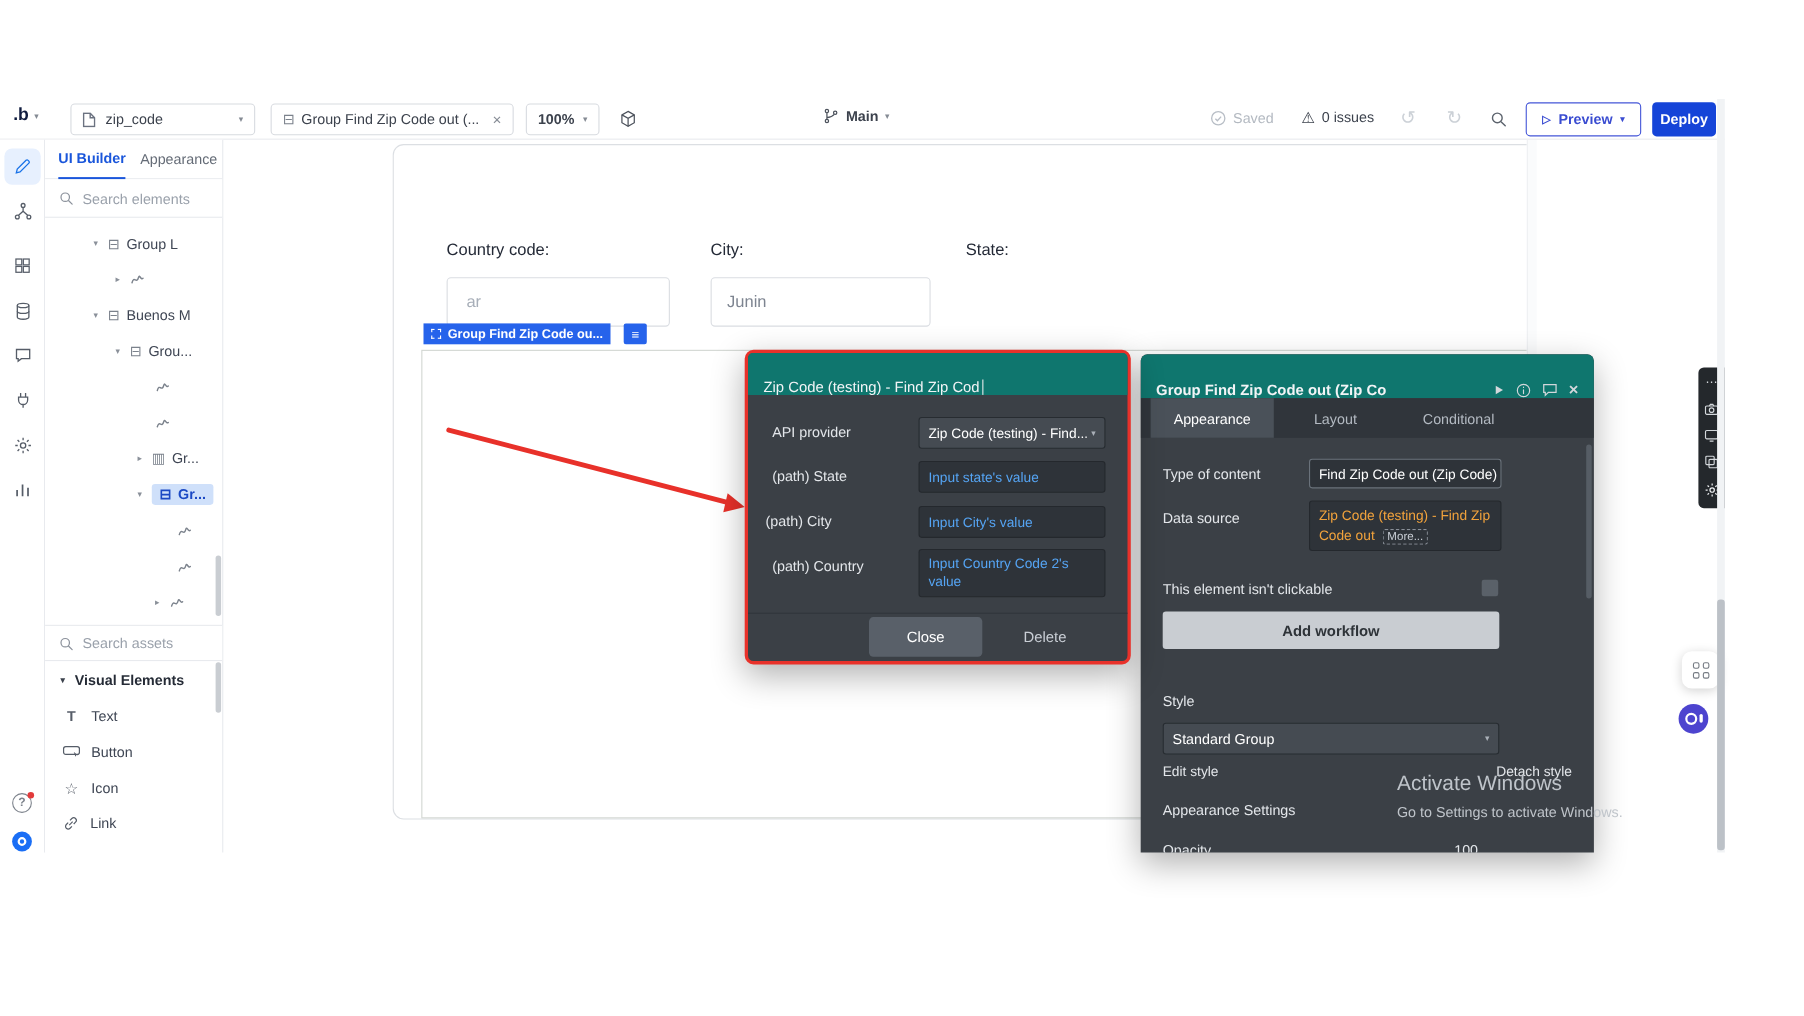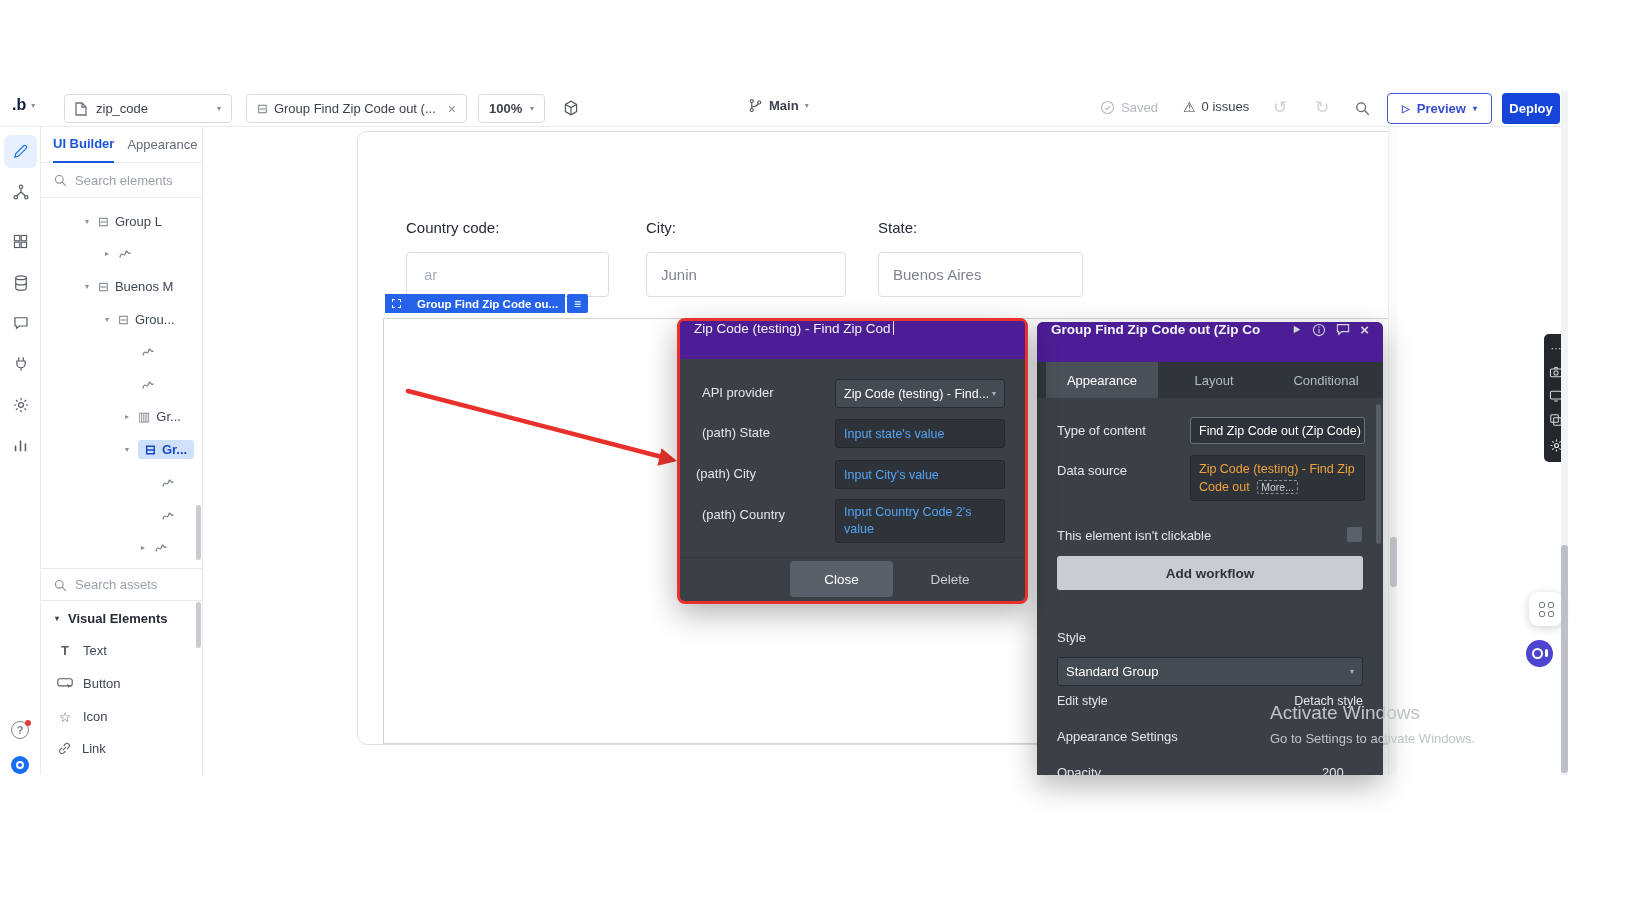--- a/index.html
+++ b/index.html
@@ -28,24 +28,24 @@
 .gicon{font-size:13px;color:#7b828c;margin-right:6px;flex:none;line-height:1}
 .pal{position:absolute;height:33px;display:flex;align-items:center;font-size:13px;color:#3f4654;padding-left:16px;gap:10px;width:100%}
 .thumb{position:absolute;width:5px;border-radius:3px;background:#c9cdd2;right:1px}
 
 .canvas{left:204px;top:127px;width:1184px;height:648px;background:#fff;overflow:hidden;z-index:1}
 .pageframe{position:absolute;left:153px;top:4px;width:1310px;height:614px;border:1px solid #dcdfe3;border-radius:10px}
 .groupbox{position:absolute;left:179px;top:191px;width:1104px;height:426px;border:1px solid #d2d6d2}
 .clabel{position:absolute;font-size:15px;color:#232936;font-weight:500}
 .cinput{position:absolute;border:1px solid #dadde2;border-radius:4px;background:#fff;font-size:15px;font-family:inherit;outline:none;height:45px}
 .ph{color:#a7aeb8}.val{color:#7d8490}
-.badge{position:absolute;background:#2663eb;color:#fff;font-size:11.5px;font-weight:700;display:flex;align-items:center;gap:16px;padding:0 7px;height:19px;white-space:nowrap}
+.badge{position:absolute;background:#2663eb;color:#fff;font-size:11.5px;font-weight:700;display:flex;align-items:center;gap:6px;padding:0 7px;height:19px;white-space:nowrap}
 
 .dark{background:#3b4046;box-shadow:0 10px 30px rgba(0,0,0,.3)}
-.dkttl{position:absolute;left:0;top:0;width:100%;background:#4c1d95;color:#f2f4f6;font-size:13.5px;display:flex;align-items:flex-start;padding:0 14px}
+.dkttl{position:absolute;left:0;top:0;width:100%;background:#0f766e;color:#f2f4f6;font-size:13.5px;display:flex;align-items:flex-end;padding:0 14px}
 .dklabel{position:absolute;color:#e3e6ea;font-size:13px}
 .dkinput{position:absolute;background:#2e3339;border:1px solid #24282d;border-radius:3px;display:flex;align-items:center;padding:0 8px;font-size:12.5px;color:#fff}
 .dkdrop{position:absolute;background:#454b52;border:1px solid #272c31;border-radius:3px;display:flex;align-items:center;padding:0 8px;font-size:12.5px;color:#fff;justify-content:space-between}
 .bluetxt{color:#55a4f3}
 .orangetxt{color:#f2a33c}
 .itab{position:absolute;top:0;height:36px;display:flex;align-items:center;justify-content:center;font-size:13px;color:#b3bac2}
 .itab.active{background:#4a5159;color:#fff}
 .watermark{position:absolute;color:#bfc4ca;z-index:70}
 .sq{flex:none;margin-right:6px}
 </style>
@@ -300,21 +300,20 @@
   <div class="pageframe"></div>
   <div class="groupbox"></div>
 
   <div class="clabel" style="left:202px;top:92px">Country code:</div>
   <input class="cinput ph" readonly="" style="left: 202px; top: 125px; width: 203px; padding: 0px 17px;" value="ar">
 
   <div class="clabel" style="left:442px;top:92px">City:</div>
   <input class="cinput val" readonly="" style="left: 442px; top: 125px; width: 200px; padding: 0px 14px;" value="Junin">
 
   <div class="clabel" style="left:674px;top:92px">State:</div>
-  <input class="cinput val" readonly="" style="left: 674px; top: 125px; width: 205px; padding: 0px 14px;" value="Buenos Aires">
 
   <div class="badge" style="left:181px;top:167px">
     <span style="width:9px;height:9px;border:1px dashed #fff;flex:none"></span>
     <span>Group Find Zip Code ou...</span>
   </div>
   <div class="abs" style="left:363px;top:167px;width:21px;height:19px;background:#2663eb;border-radius:2px;color:#fff;font-size:12px;display:flex;align-items:center;justify-content:center">≡</div>
 </div>
 
 <div class="abs" style="left:1388px;top:127px;width:9px;height:648px;background:#fafbfc;border-left:1px solid #eef0f2;z-index:3">
   <div style="position:absolute;left:1px;top:410px;width:7px;height:50px;background:#c9cdd2;border-radius:3px"></div>
@@ -354,21 +353,21 @@
 
   <div class="abs" style="left:0;top:236px;width:100%;height:44px;border-top:1px solid #31363c"></div>
   <div class="abs" style="left:110px;top:240px;width:103px;height:36px;background:#596069;border-radius:4px;color:#fff;font-size:13.5px;display:flex;align-items:center;justify-content:center">
     <span>Close</span>
   </div>
   <div class="abs" style="left:235px;top:240px;width:70px;height:36px;color:#c9ced5;font-size:13.5px;display:flex;align-items:center;justify-content:center">
     <span>Delete</span>
   </div>
 </div>
 
-<div class="abs dark" style="left:1037px;top:322px;width:346px;height:453px;border-radius:6px 6px 0 0;overflow:hidden;z-index:15">
+<div class="abs dark" style="left:1037px;top:322px;width:412px;height:453px;border-radius:6px 6px 0 0;overflow:hidden;z-index:15">
   <div class="dkttl" style="height:40px;font-weight:700;border-radius:6px 6px 0 0">
     <span style="white-space:nowrap;overflow:hidden">Group Find Zip Code out (Zip Co</span>
     <span class="fx" style="margin-left:auto;gap:10px;flex:none">
       <svg width="11" height="11" viewBox="0 0 20 20" fill="#d3d7db">
           <path d="M5 3l12 7-12 7z"></path>
         </svg>
       <svg width="14" height="14" viewBox="0 0 20 20" fill="none" stroke="#d3d7db" stroke-width="1.5">
           <circle cx="10" cy="10" r="8"></circle>
           <path d="M10 9v5M10 5.5v.5" stroke-linecap="round"></path>
         </svg>
@@ -411,21 +410,21 @@
   <div class="dkdrop" style="left:20px;top:335px;width:306px;height:29px;font-size:13px">
     <span>Standard Group</span>
     <span class="chev" style="color:#aab0b8">▾</span>
   </div>
   <div class="dklabel" style="left:20px;top:372px;font-size:12.5px">Edit style</div>
   <div class="dklabel" style="right:20px;top:372px;left:auto;position:absolute;font-size:12.5px">Detach style</div>
 
   <div class="dklabel" style="left:20px;top:407px">Appearance Settings</div>
 
   <div class="dklabel" style="left:20px;top:443px">Opacity</div>
-  <div class="dklabel" style="left:285px;top:443px">200...</div>
+  <div class="dklabel" style="left:285px;top:443px">100...</div>
 
   <div style="position:absolute;right:2px;top:82px;width:5px;height:140px;background:#565d65;border-radius:3px"></div>
 </div>
 
 <div class="abs" style="left:1544px;top:334px;width:24px;height:128px;background:#24282c;border-radius:5px 0 0 5px;z-index:30;display:flex;flex-direction:column;align-items:center;justify-content:space-around;padding:4px 0">
   <span style="color:#d3d7db;font-size:11px;line-height:1">⋯</span>
   <svg width="14" height="14" viewBox="0 0 24 24" fill="none" stroke="#d3d7db" stroke-width="1.8">
       <rect x="2.5" y="7" width="19" height="13" rx="2"></rect>
       <circle cx="12" cy="13.5" r="3.5"></circle>
       <path d="M8.5 7l1.6-2.5h3.8L15.5 7"></path>

